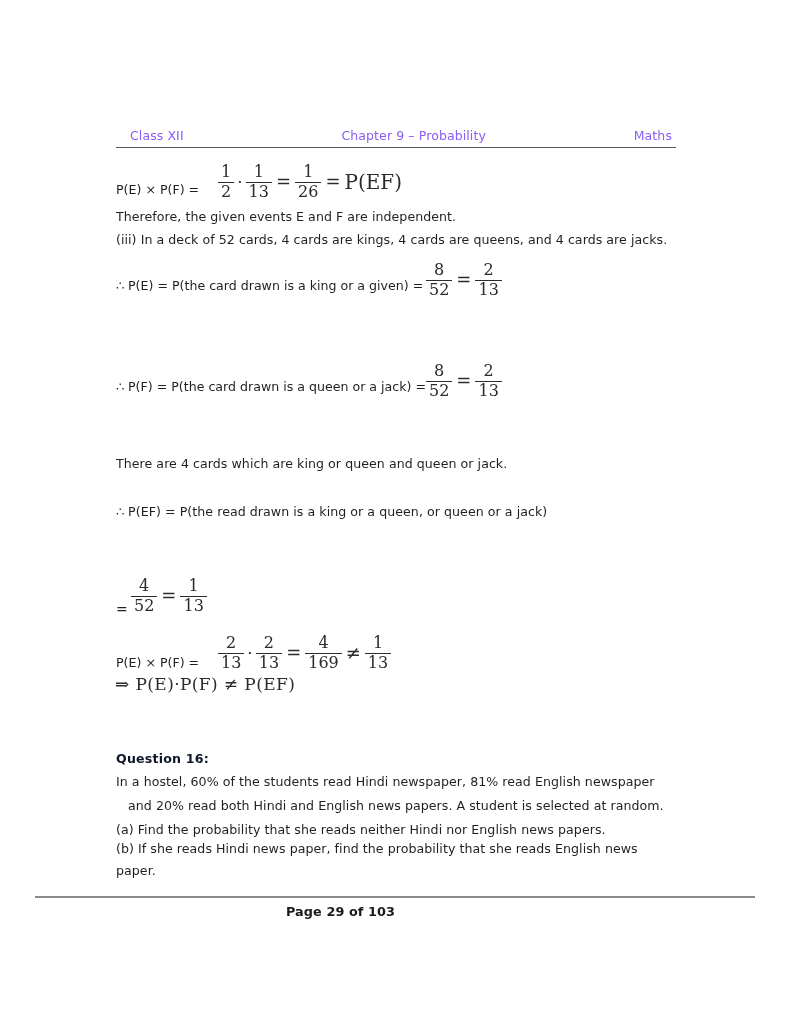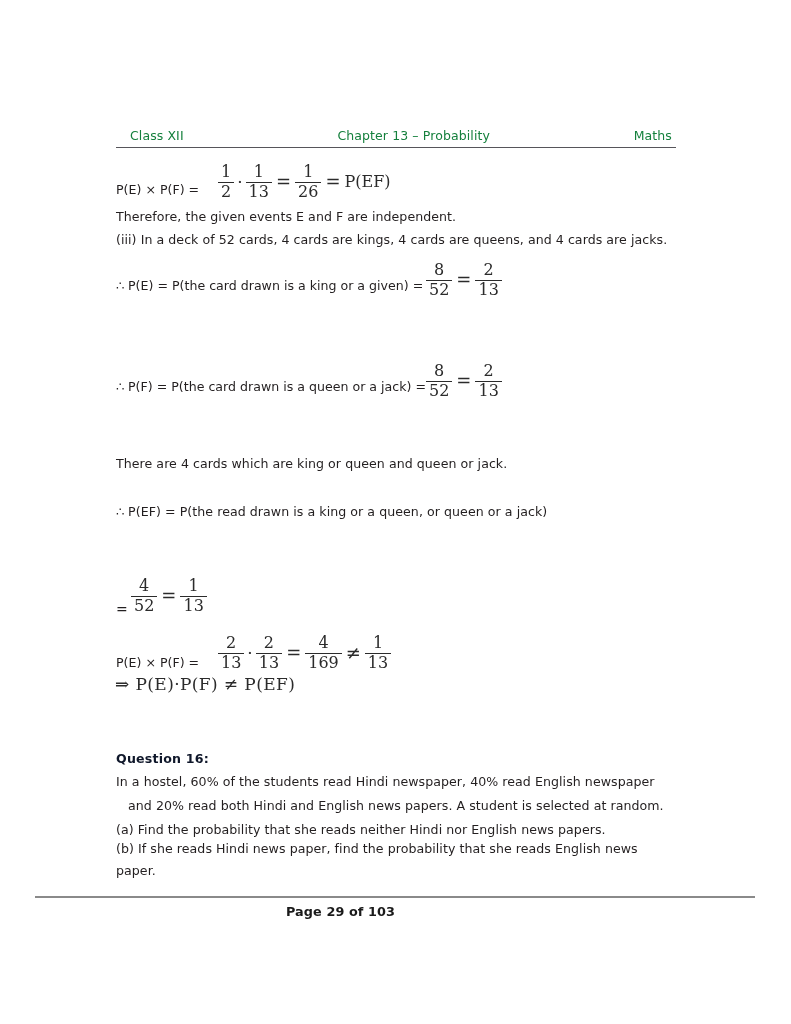--- a/index.html
+++ b/index.html
@@ -27,21 +27,21 @@
     left: 116px;
     top: 128px;
     width: 560px;
     height: 22px;
   }
   .header-row {
     display: flex;
     justify-content: space-between;
     align-items: center;
     font-size: 12.5px;
-    color: #15803d;
+    color: #8b5cf6;
     letter-spacing: .1px;
     padding: 0 4px 0 14px;
   }
   .header-rule {
     position: absolute;
     left: 0;
     top: 19px;
     width: 560px;
     height: 0;
     border-top: 1.4px solid #56555a;
@@ -132,21 +132,21 @@
   }
 </style>
 </head>
 <body>
 
 <div class="page">
 
   <div class="header">
     <div class="header-row">
       <span>Class XII</span>
-      <span class="hdr-center">Chapter 13 – Probability</span>
+      <span class="hdr-center">Chapter 9 – Probability</span>
       <span>Maths</span>
     </div>
     <div class="header-rule"></div>
   </div>
 
   <div class="prefix" style="left:116px; top:182px;">P(E) × P(F) =</div>
   <div class="math" style="left:216px; top:164px;">
     <span class="frac">
       <span class="num">1</span>
       <span class="den">2</span>
@@ -155,21 +155,21 @@
     <span class="frac">
       <span class="num">1</span>
       <span class="den">13</span>
     </span>
     <span class="sym">=</span>
     <span class="frac">
       <span class="num">1</span>
       <span class="den">26</span>
     </span>
     <span class="sym">=</span>
-    <span class="sym" style="font-size:16px;">P(EF)</span>
+    <span class="sym" style="font-size:20px;">P(EF)</span>
   </div>
 
   <div class="txt" style="left:116px; top:208px;">Therefore, the given events E and F are independent.</div>
   <div class="txt" style="left:116px; top:231px;">(iii) In a deck of 52 cards, 4 cards are kings, 4 cards are queens, and 4 cards are jacks.</div>
 
   <div class="prefix" style="left:116px; top:278px;">∴ P(E) = P(the card drawn is a king or a given) =</div>
   <div class="math" style="left:424px; top:262px;">
     <span class="frac">
       <span class="num">8</span>
       <span class="den">52</span>
@@ -230,21 +230,21 @@
     <span class="frac">
       <span class="num">1</span>
       <span class="den">13</span>
     </span>
   </div>
 
   <div class="math" style="left:115px; top:674px; font-size:17px; letter-spacing:.4px;">⇒ P(E)·P(F) ≠ P(EF)</div>
 
 
   <div class="q-label" style="left:116px; top:751px;">Question 16:</div>
-  <div class="txt" style="left:116px; top:773px;">In a hostel, 60% of the students read Hindi newspaper, 40% read English newspaper</div>
+  <div class="txt" style="left:116px; top:773px;">In a hostel, 60% of the students read Hindi newspaper, 81% read English newspaper</div>
   <div class="txt" style="left:128px; top:797px;">and 20% read both Hindi and English news papers. A student is selected at random.</div>
   <div class="txt" style="left:116px; top:821px;">(a) Find the probability that she reads neither Hindi nor English news papers.</div>
   <div class="txt" style="left:116px; top:840px;">(b) If she reads Hindi news paper, find the probability that she reads English news</div>
   <div class="txt" style="left:116px; top:862px;">paper.</div>
 
   <div class="footer-rule"></div>
   <div class="footer-text">Page 29 of 103</div>
 
 </div>
 

